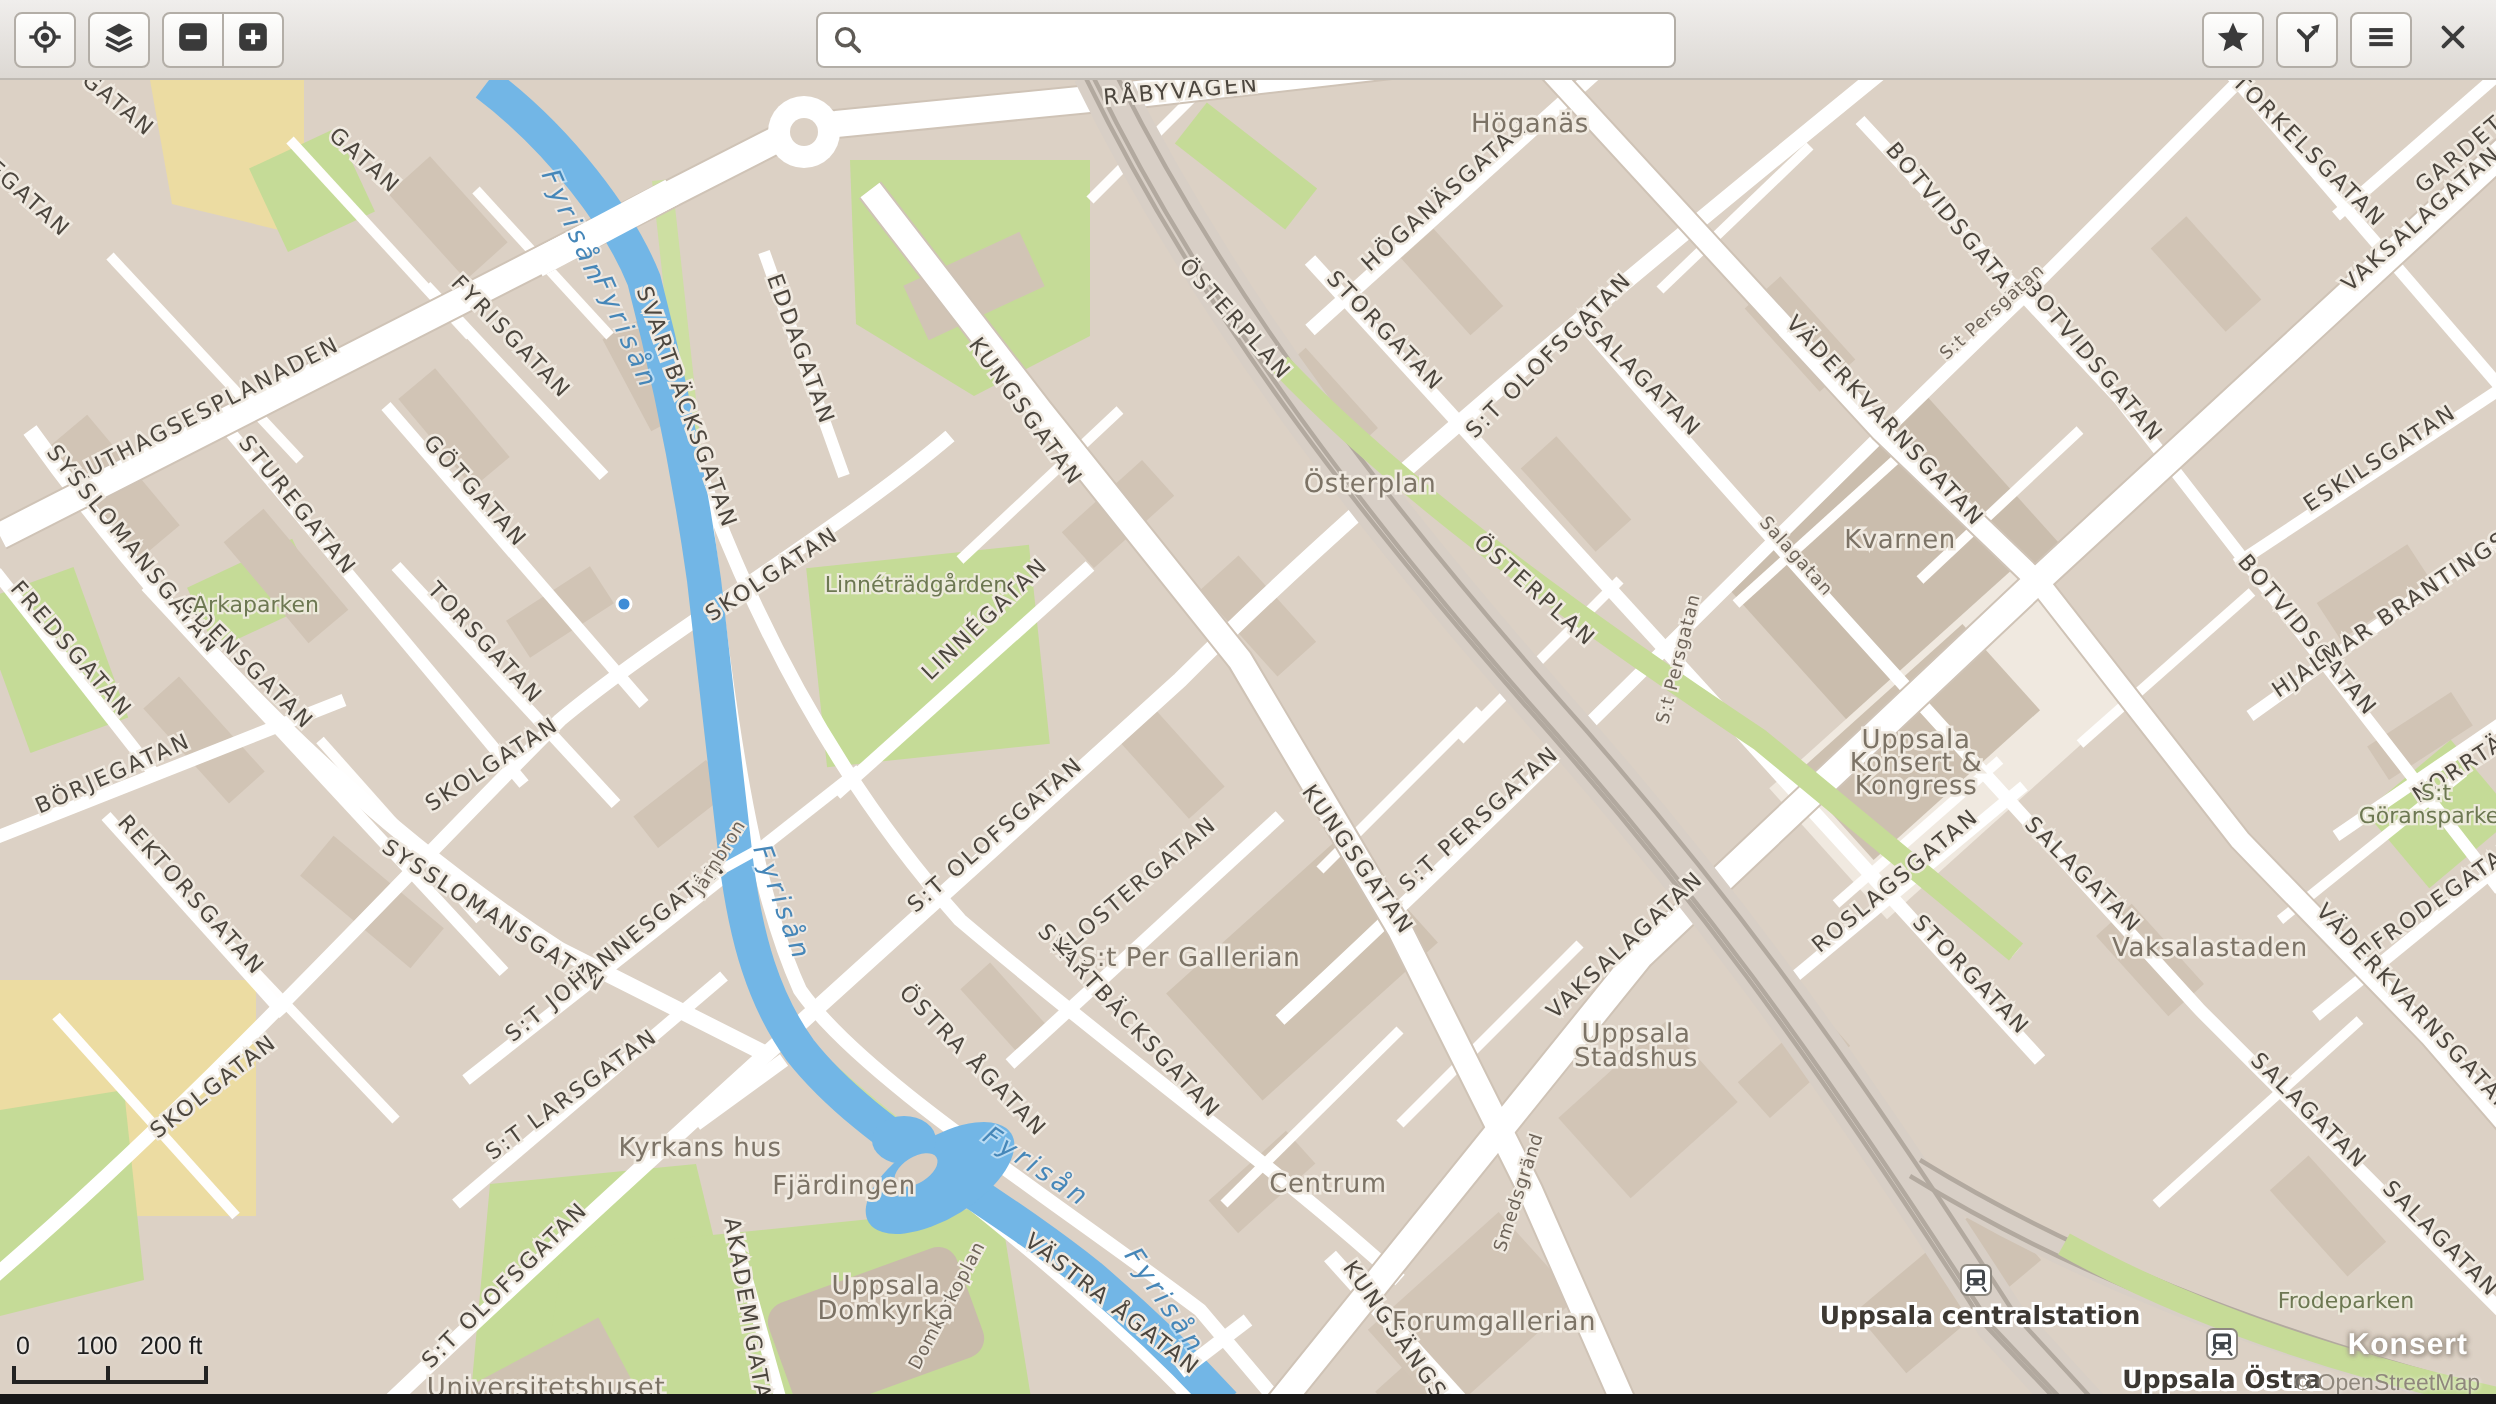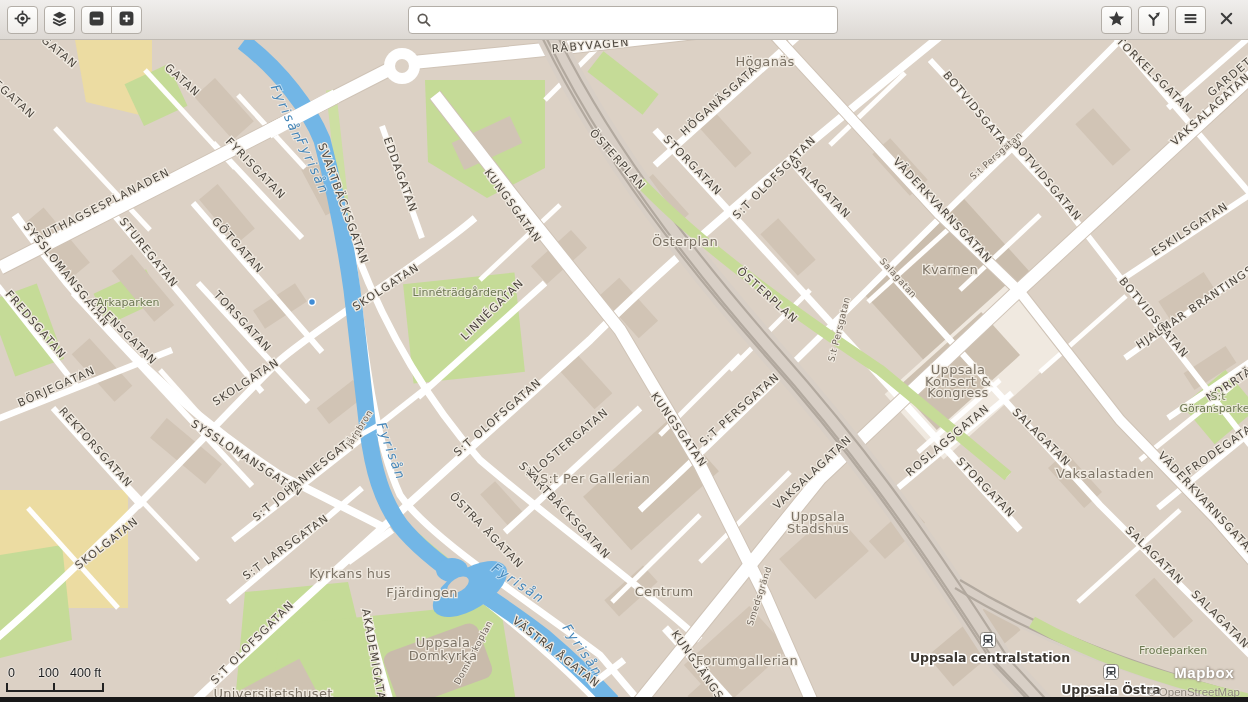--- a/index.html
+++ b/index.html
@@ -444,25 +444,25 @@
     <path d="M-3.2,3.4 L-5,5.8 M3.2,3.4 L5,5.8" stroke="#41464b" stroke-width="1.2"></path>
           </g>
           <text class="poi" x="1111" y="654">Uppsala Östra</text>
         </g>
     </svg>
 
     <div class="scalebar">
       <div class="nums">
         <span class="n0">0</span>
         <span class="n1">100</span>
-        <span class="n2">400 ft</span>
+        <span class="n2">200 ft</span>
       </div>
       <div class="scale-line">
           <div class="mid"></div>
         </div>
     </div>
 
-    <div class="brand">Mapbox</div>
+    <div class="brand">Konsert</div>
     <div class="osm">© OpenStreetMap</div>
   </div>
 
   <div class="bottom-strip"></div>
 </div>
 
 </body></html>

